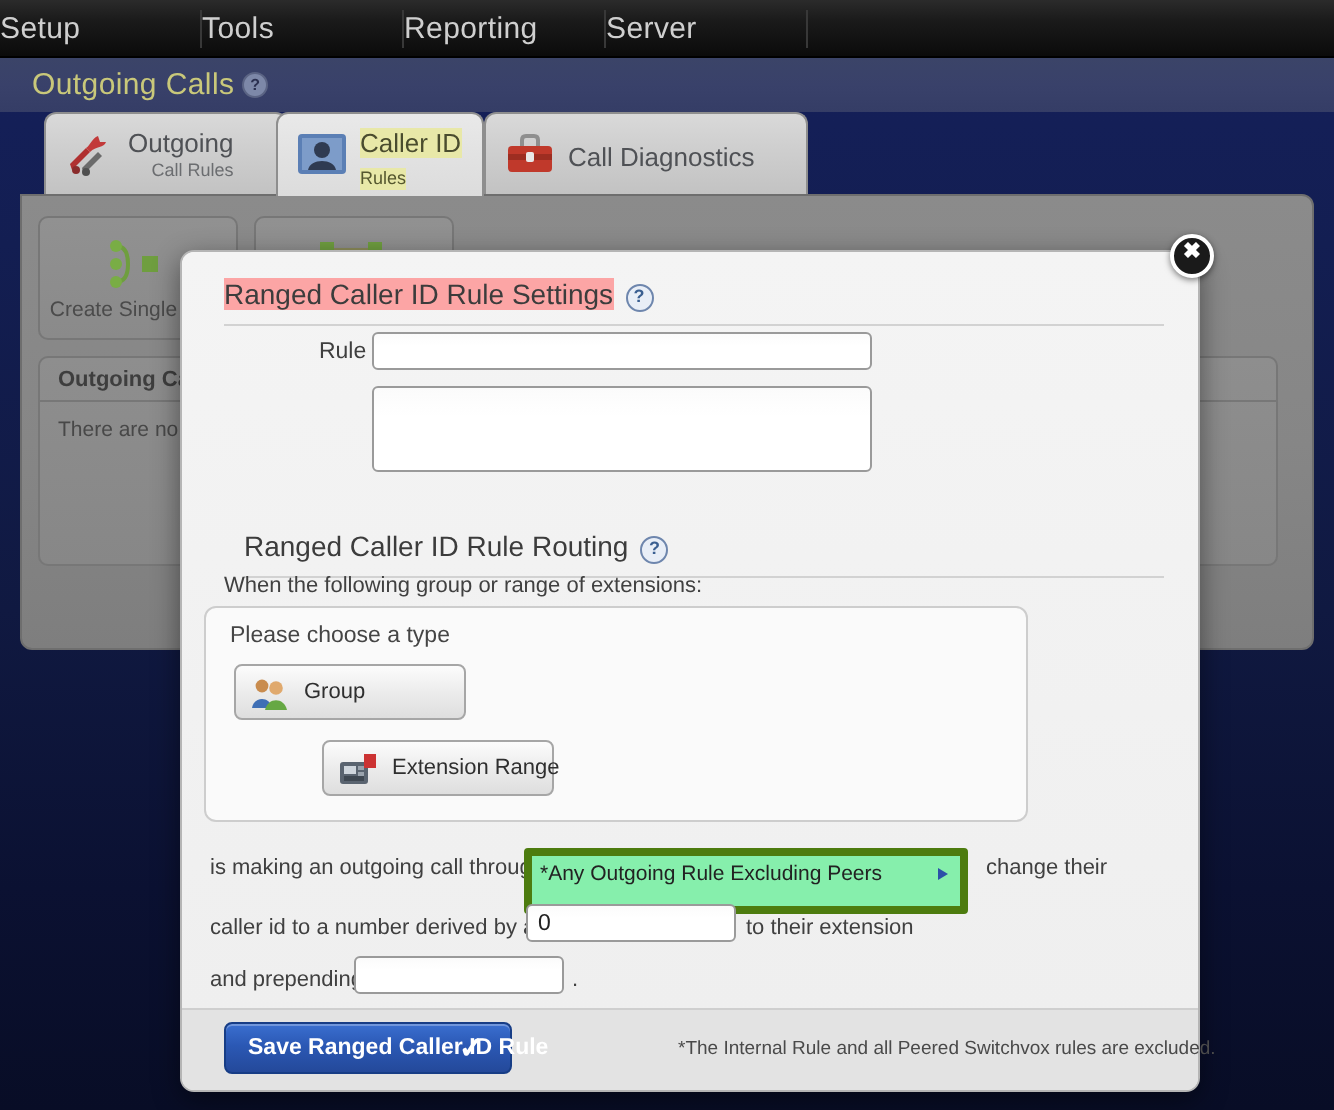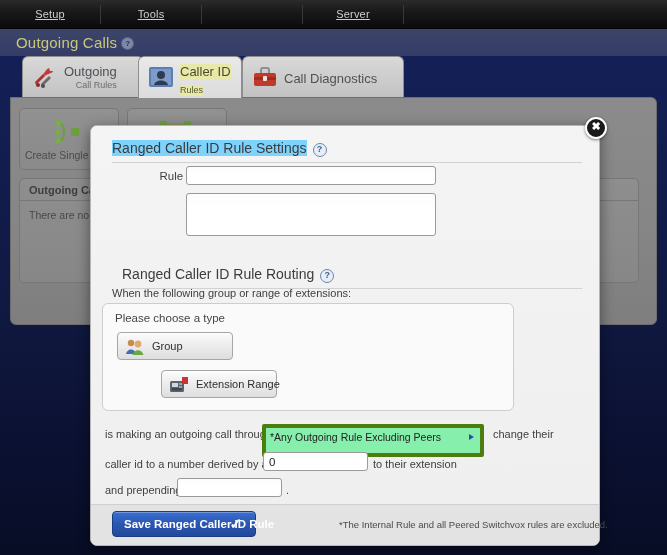--- a/index.html
+++ b/index.html
@@ -34,25 +34,24 @@
   }
   #topnav-inner {
     position: relative;
     height: 100%;
   }
   .nav-item {
     position: absolute;
     top: 0;
     height: 29px;
     line-height: 29px;
-    font-size: 11px;
+    font-size: 15px;
     color: #cfcfcf;
-    text-align: center;
+    text-align: left;
     letter-spacing: .2px;
-    text-decoration: underline;
   }
   .nav-sep {
     position: absolute;
     top: 5px;
     width: 1px;
     height: 19px;
     background: #383838;
   }
 
   
@@ -245,21 +244,21 @@
     left: 22px;
     right: 18px;
     border-bottom: 1px solid #d2d2d2;
     padding-bottom: 5px;
   }
   .section-head-text {
     font-size: 14px;
     color: #3c3c3c;
   }
   .section-head-text.hl {
-    background: #7dd3fc;
+    background: #fca5a5;
   }
   .qmark {
     display: inline-block;
     width: 12px; height: 12px;
     border-radius: 50%;
     background: #e8eef7;
     border: 1px solid #6e86ad;
     color: #3a5f91;
     font-size: 9px;
     line-height: 11px;
@@ -409,20 +408,23 @@
 <div id="topnav">
   <div id="topnav-inner">
     <div class="nav-item" style="left:0px;width:100px;">
       <span>Setup</span>
     </div>
     <div class="nav-sep" style="left:100px;"></div>
     <div class="nav-item" style="left:101px;width:100px;">
       <span>Tools</span>
     </div>
     <div class="nav-sep" style="left:201px;"></div>
+    <div class="nav-item" style="left:202px;width:100px;">
+      <span>Reporting</span>
+    </div>
     <div class="nav-sep" style="left:302px;"></div>
     <div class="nav-item" style="left:303px;width:100px;">
       <span>Server</span>
     </div>
     <div class="nav-sep" style="left:403px;"></div>
   </div>
 </div>
 
 <div id="page-header">
   <div id="page-title">

